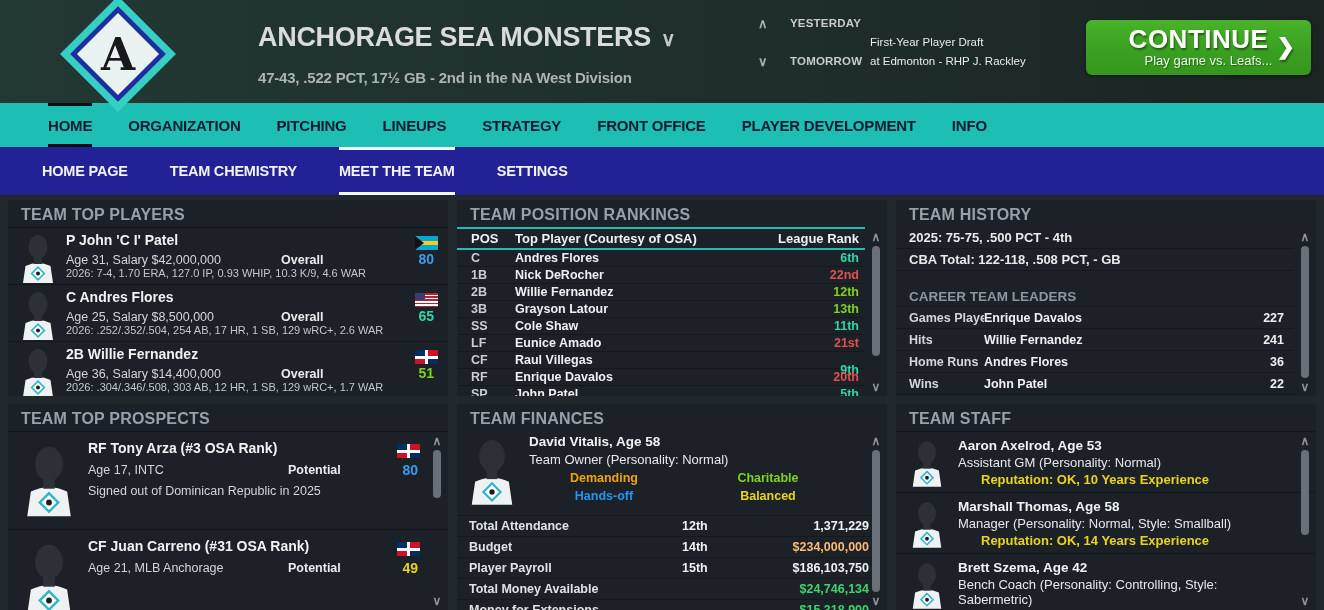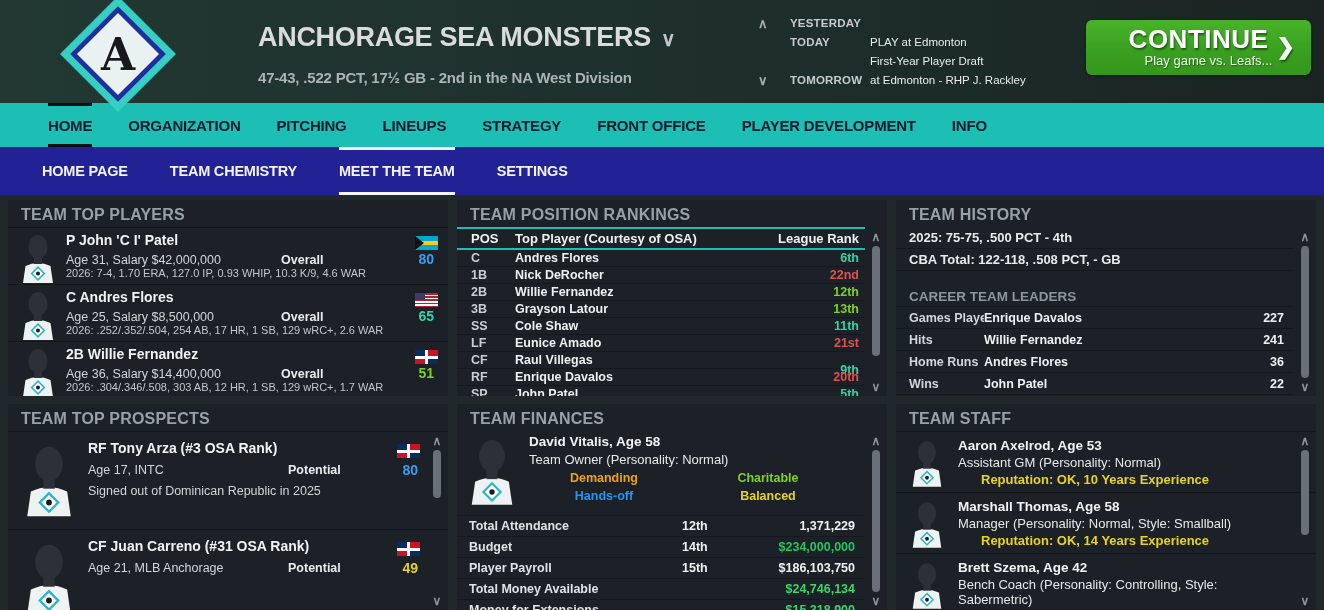--- a/index.html
+++ b/index.html
@@ -132,21 +132,21 @@
 
   
   .owner-block { position:relative; height:84px; padding:3px 30px 0 72px; overflow:visible; }
   .ow-portrait { position:absolute; left:8px; top:6px; z-index:2; }
   .ow-name { font-size:13.5px; font-weight:bold; color:#f0f2f3; }
   .ow-role { font-size:13px; color:#e6e9ea; margin-top:3px; }
   .trait-row { display:flex; margin-top:4px; font-size:12.5px; font-weight:bold; }
   .trait-a { width:160px; text-align:center; }
   .trait-b { width:190px; text-align:center; }
   .fin-row { display:flex; height:21px; align-items:center; font-size:12.5px;
-             border-top:1px solid #15181c; margin-right:24px; cursor:pointer; }
+             border-top:1px solid #15181c; margin-right:10px; cursor:pointer; }
   .fin-lbl { width:225px; padding-left:12px; color:#dfe3e5; font-weight:bold; }
   .fin-mid { width:70px; color:#eef1f2; font-weight:bold; }
   .fin-val { flex:1; text-align:right; padding-right:8px; font-weight:bold; color:#eef1f2; }
 
   
   .staff-row { height:61px; border-top:1px solid #141719; position:relative;
                padding:6px 30px 0 62px; overflow:hidden; cursor:pointer; }
   .st-portrait { position:absolute; left:12px; top:7px; }
   .st-name { font-size:13.5px; font-weight:bold; color:#f0f2f3; }
   .st-role { font-size:13px; color:#e6e9ea; margin-top:2px; }
@@ -165,25 +165,20 @@
       <span>ANCHORAGE SEA MONSTERS</span><span class="dd">∨</span>
     </div>
     <div class="team-record">47-43, .522 PCT, 17½ GB - 2nd in the NA West Division</div>
   </div>
 
   <div class="sched">
     <div class="sched-row sr">
       <span class="sched-chev">∧</span>
       <span class="sched-lbl">YESTERDAY</span>
       <span class="sched-val"></span>
-    </div>
-    <div class="sched-row sr">
-      <span class="sched-chev"></span>
-      <span class="sched-lbl">TODAY</span>
-      <span class="sched-val">PLAY at Edmonton</span>
     </div>
     <div class="sched-row sr">
       <span class="sched-chev"></span>
       <span class="sched-lbl"></span>
       <span class="sched-val">First-Year Player Draft</span>
     </div>
     <div class="sched-row sr">
       <span class="sched-chev">∨</span>
       <span class="sched-lbl">TOMORROW</span>
       <span class="sched-val">at Edmonton - RHP J. Rackley</span>
@@ -437,21 +432,21 @@
       </div>
     </div>
     <div class="fin-row">
         <span class="fin-lbl">Total Attendance</span>
         <span class="fin-mid">12th</span>
         <span class="fin-val" style="color: rgb(238, 241, 242);">1,371,229</span>
       </div>
     <div class="fin-row">
         <span class="fin-lbl">Budget</span>
         <span class="fin-mid">14th</span>
-        <span class="fin-val" style="color: #22c55e;">$234,000,000</span>
+        <span class="fin-val" style="color: #fdba74;">$234,000,000</span>
       </div>
     <div class="fin-row">
         <span class="fin-lbl">Player Payroll</span>
         <span class="fin-mid">15th</span>
         <span class="fin-val" style="color: rgb(238, 241, 242);">$186,103,750</span>
       </div>
     <div class="fin-row">
         <span class="fin-lbl">Total Money Available</span>
         <span class="fin-mid"></span>
         <span class="fin-val" style="color: rgb(63, 211, 107);">$24,746,134</span>

